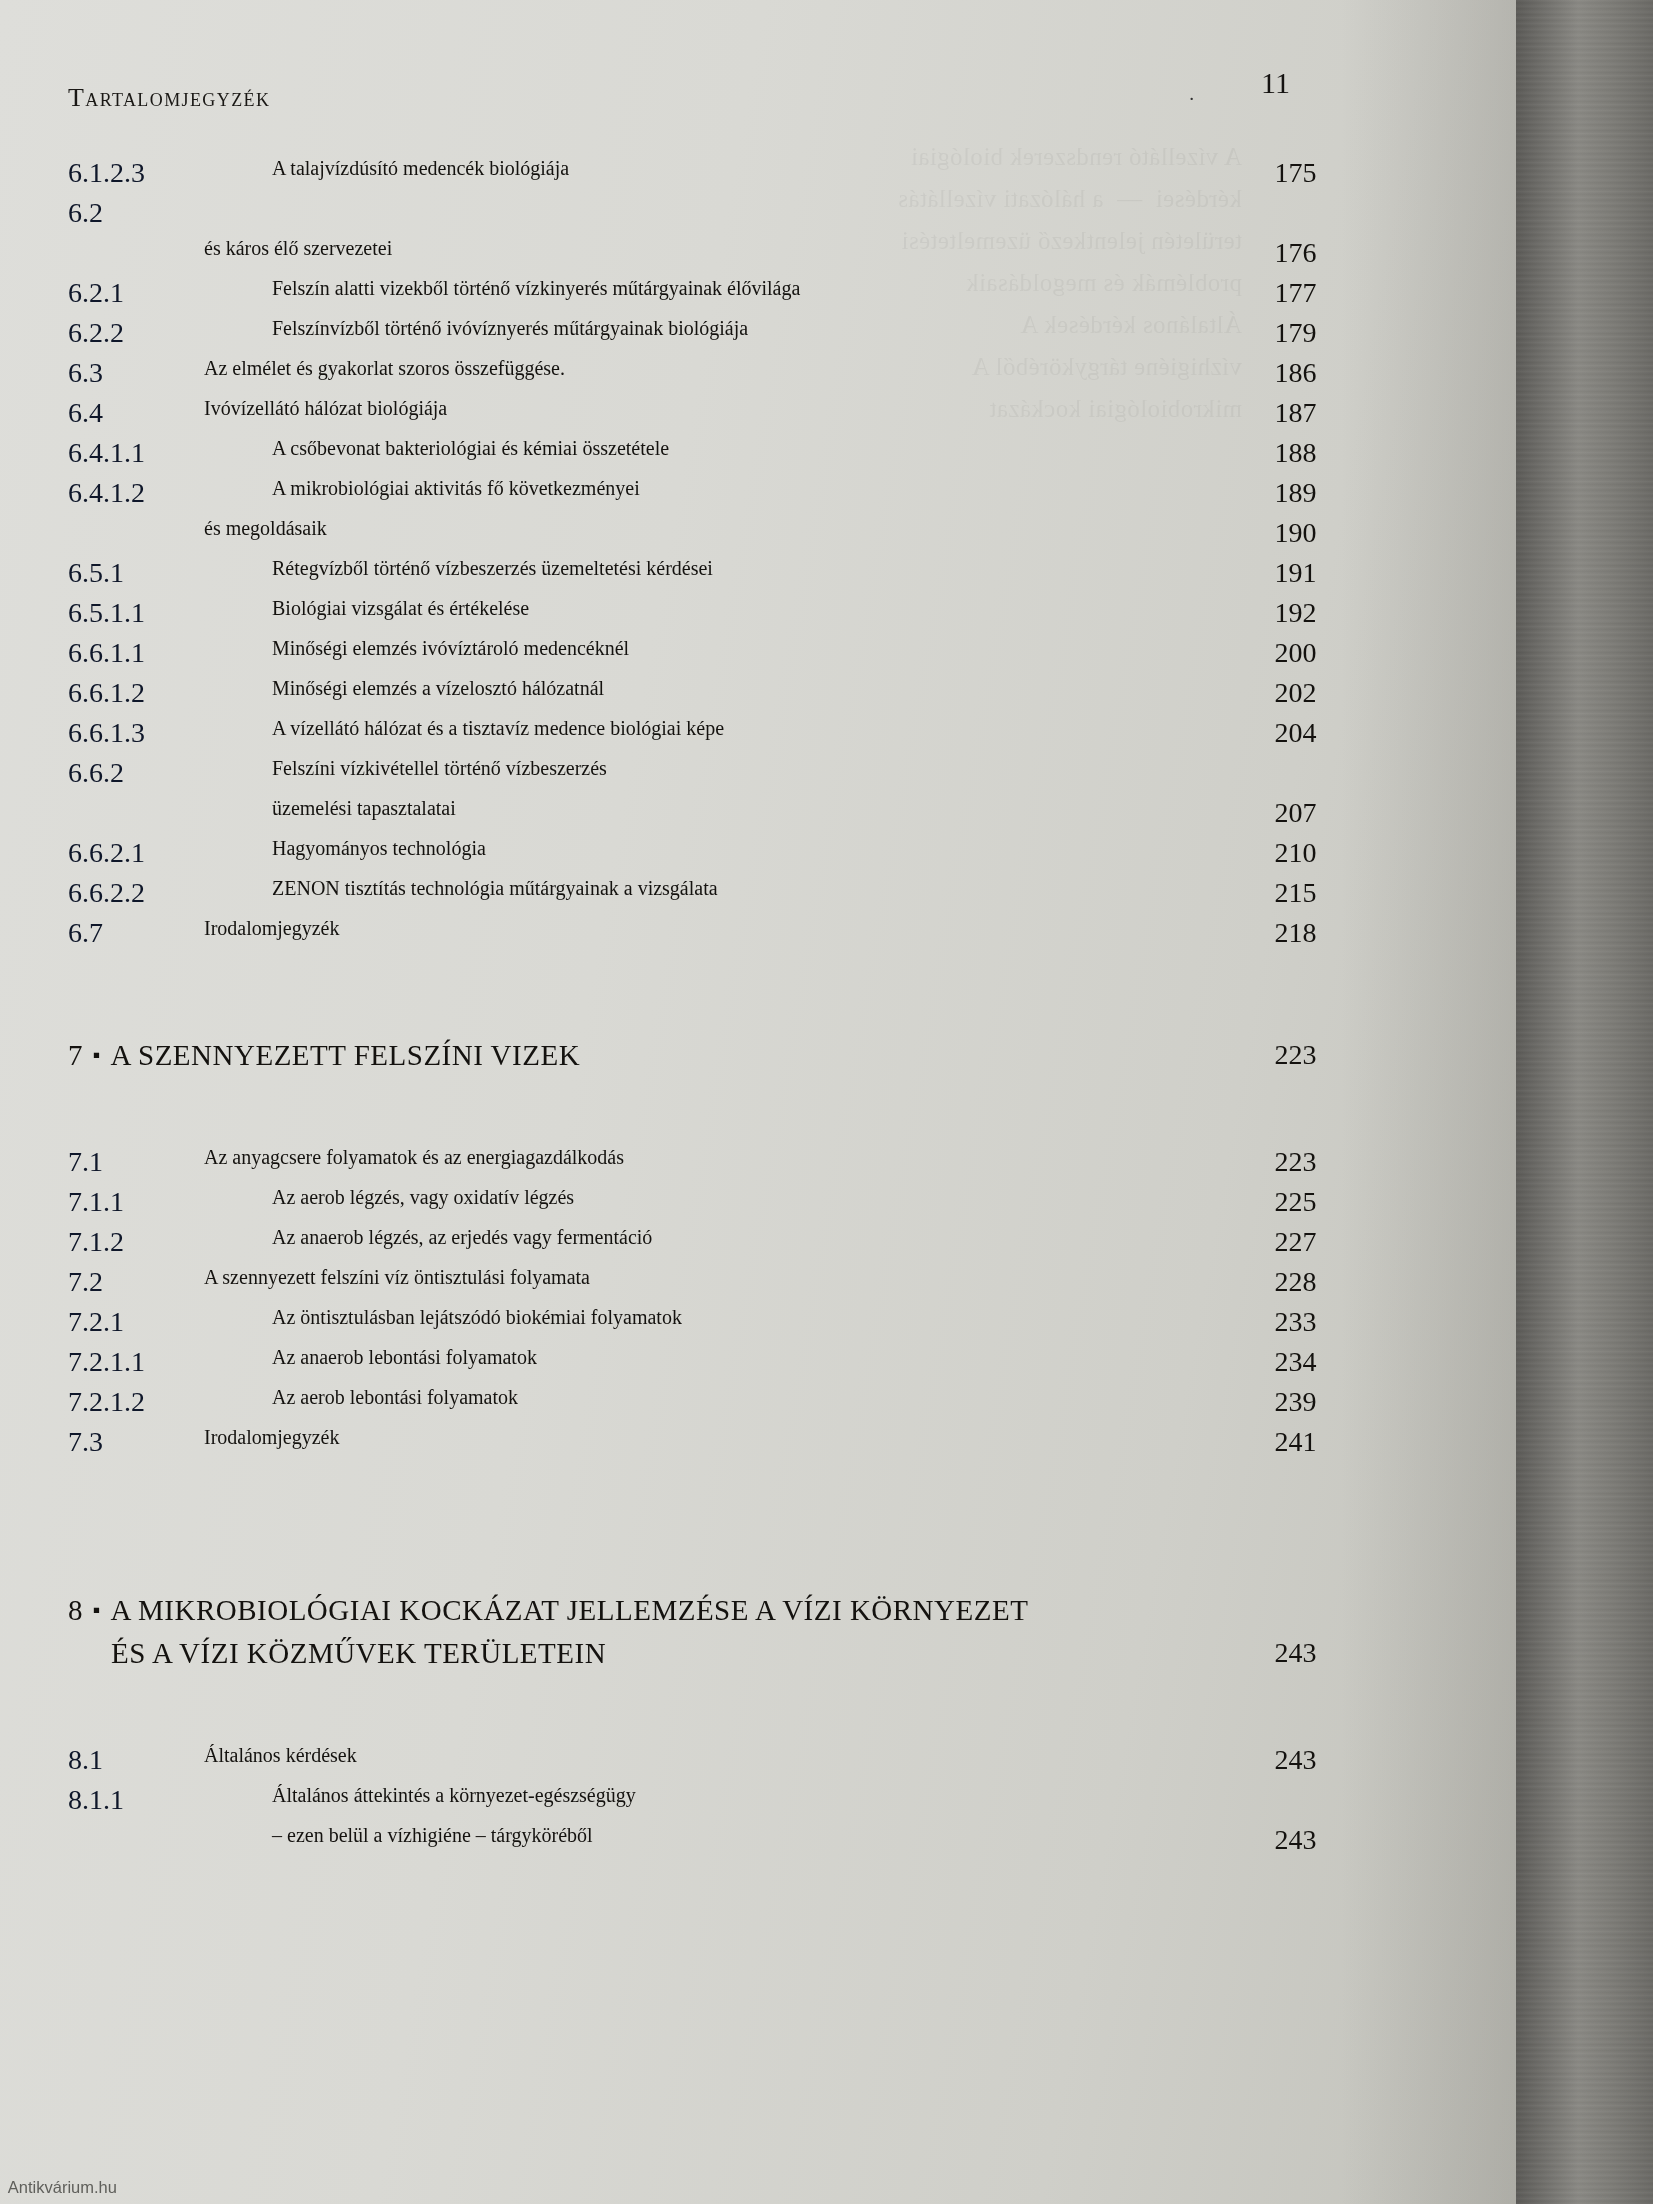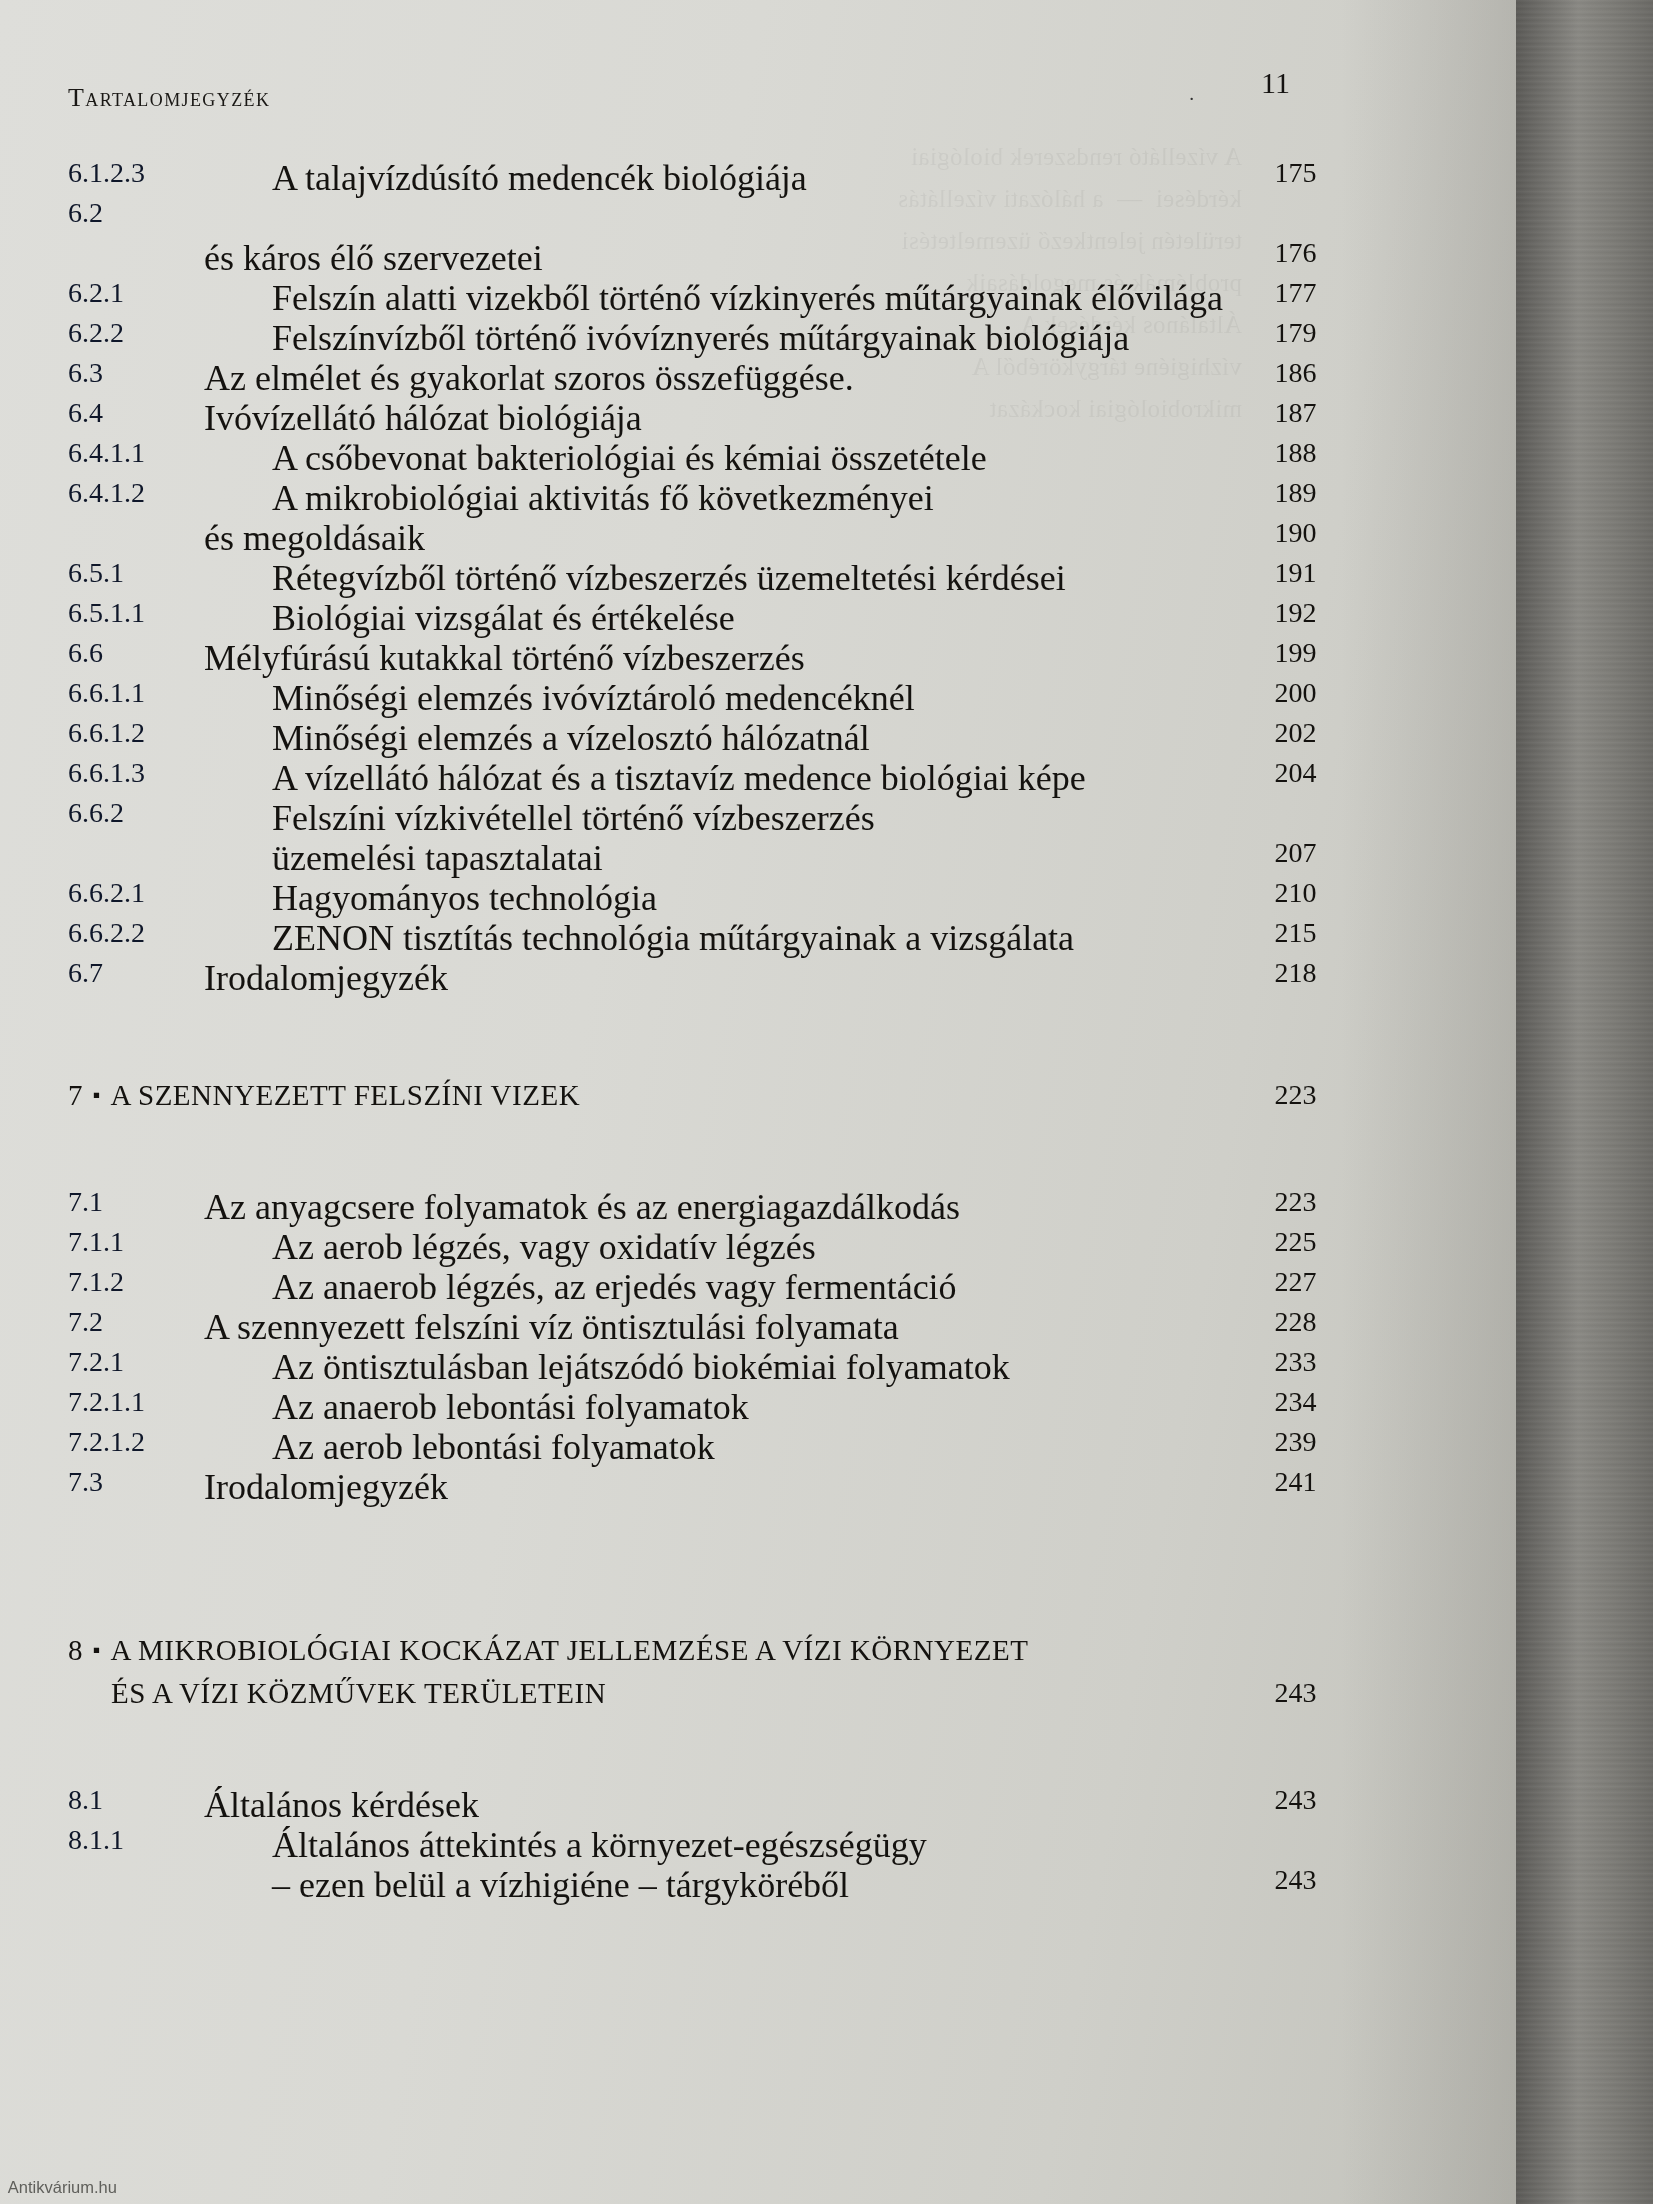--- a/index.html
+++ b/index.html
@@ -111,21 +111,21 @@
     left: 0;
     top: 0;
     font-size: 28px;
     color: #0f172a;
     white-space: nowrap;
   }
   .title {
     position: absolute;
     left: 136px;
     top: 0;
-    font-size: 36px;
+    font-size: 20px;
     color: #14120f;
     white-space: nowrap;
     text-align: center;
   }
   .title.indent {
     left: 204px;
   }
   .page-no {
     position: absolute;
     right: 0;
@@ -239,25 +239,20 @@
         <span class="num">6.5.1</span>
         <span class="title indent">Rétegvízből történő vízbeszerzés üzemeltetési kérdései</span>
         <span class="page-no">191</span>
       </div>
       <div class="row">
         <span class="num">6.5.1.1</span>
         <span class="title indent">Biológiai vizsgálat és értékelése</span>
         <span class="page-no">192</span>
       </div>
       <div class="row">
-        <span class="num">6.6</span>
-        <span class="title">Mélyfúrású kutakkal történő vízbeszerzés</span>
-        <span class="page-no">199</span>
-      </div>
-      <div class="row">
         <span class="num">6.6.1.1</span>
         <span class="title indent">Minőségi elemzés ivóvíztároló medencéknél</span>
         <span class="page-no">200</span>
       </div>
       <div class="row">
         <span class="num">6.6.1.2</span>
         <span class="title indent">Minőségi elemzés a vízelosztó hálózatnál</span>
         <span class="page-no">202</span>
       </div>
       <div class="row">

